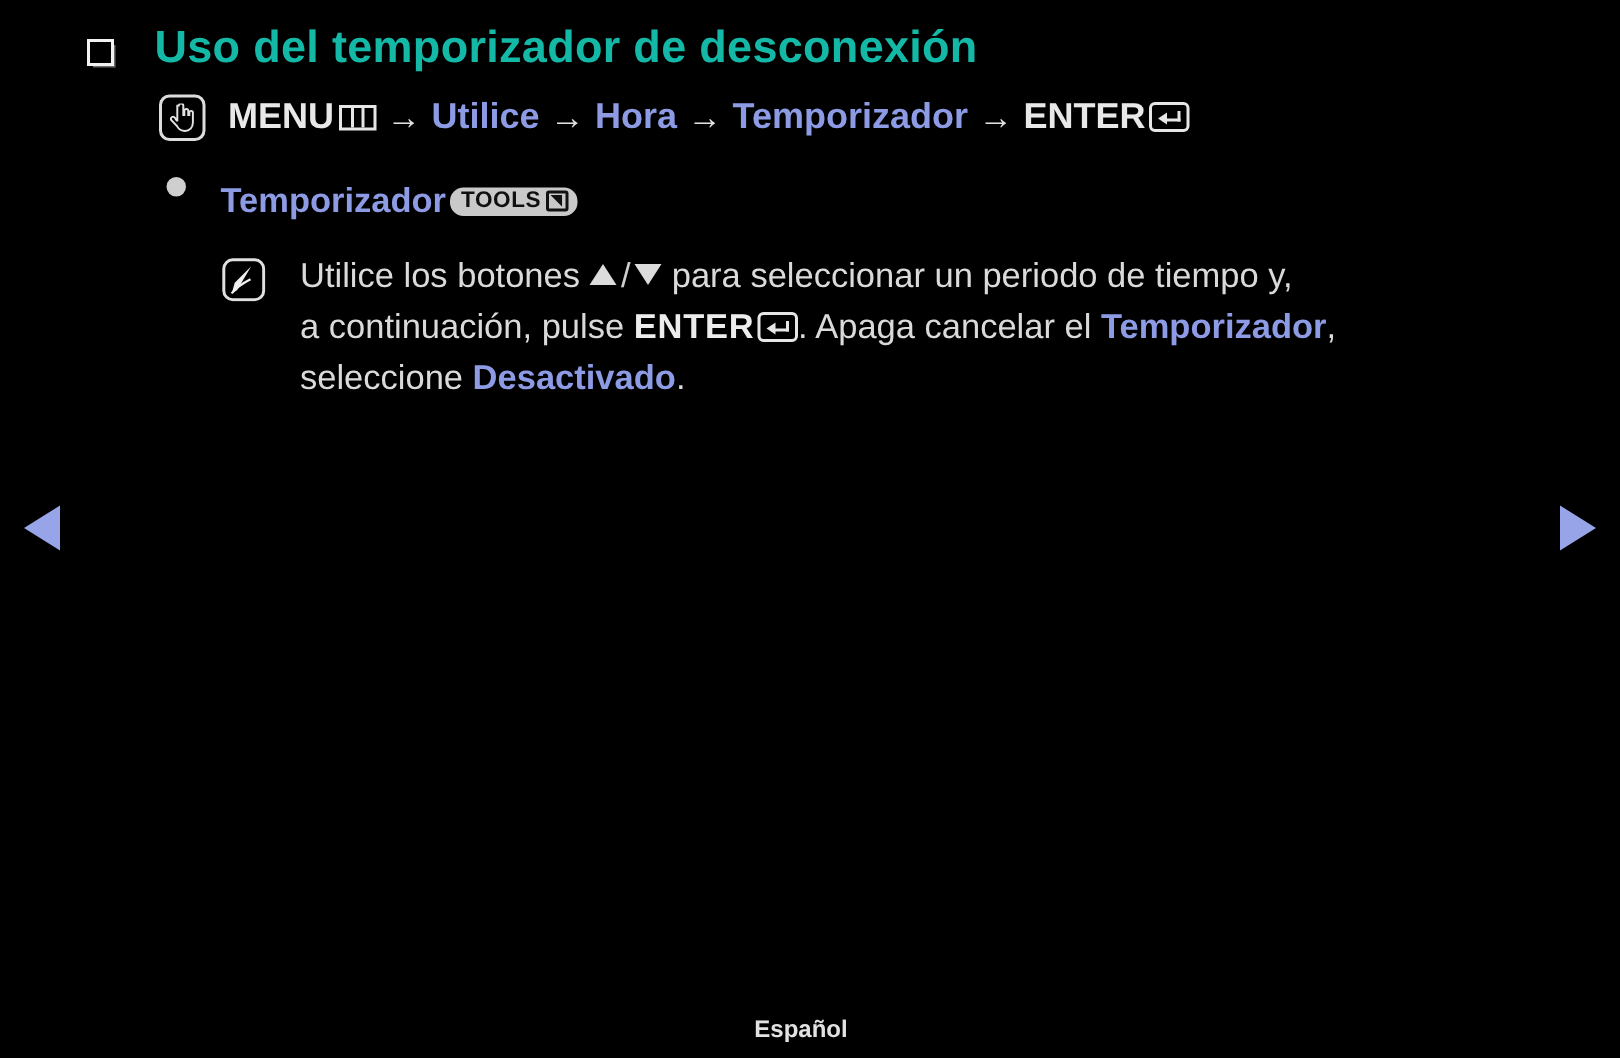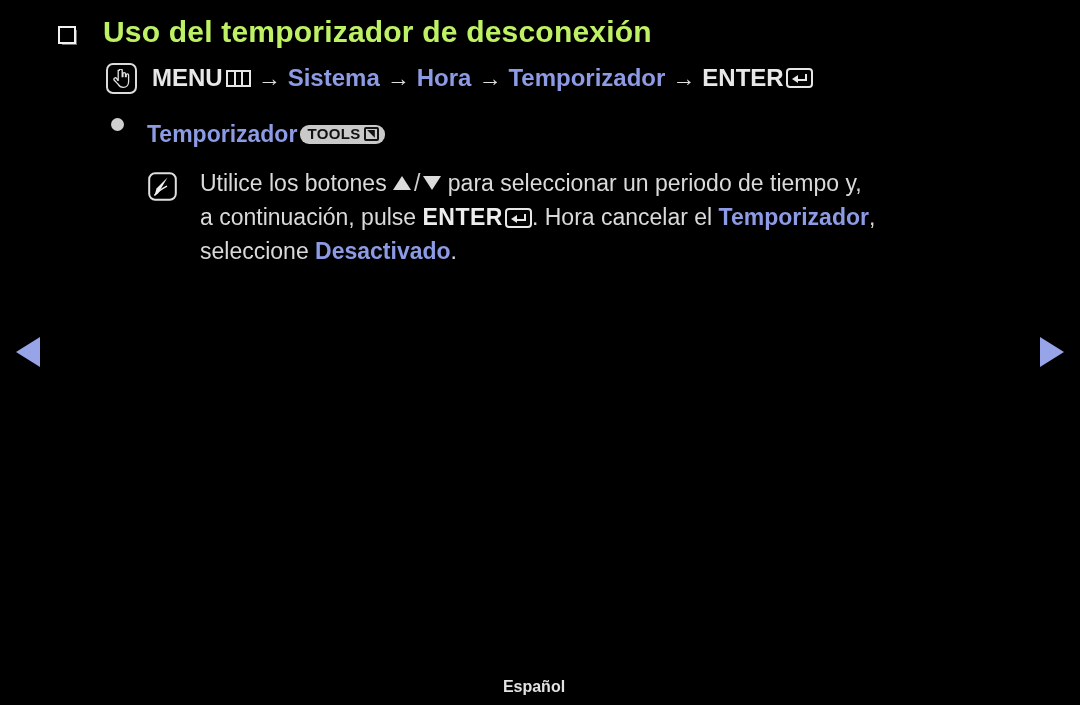--- a/index.html
+++ b/index.html
@@ -42,21 +42,21 @@
     position: absolute;
     left: 0; top: 0;
     width: 14px; height: 14px;
     border: 2px solid #f2f2f2;
     background: #000;
     z-index: 2;
   }
   .heading-text {
     font-size: 30px;
     font-weight: bold;
-    color: #bef264;
+    color: #14b8a6;
     line-height: 1.25;
     letter-spacing: 0.2px;
   }
 
   
   .menu-path {
     display: flex;
     align-items: center;
     padding: 12px 0 0 106px;
     font-size: 24px;
@@ -264,21 +264,21 @@
 
 <div class="menu-path">
   <span class="icon-box">
     <svg width="17" height="19" viewBox="0 0 17 19" aria-hidden="true">
       <path d="M6.2 1.4c0-.8.7-1.4 1.5-1.4s1.5.6 1.5 1.4v6.3h.7V4.9c0-.7.6-1.3 1.3-1.3s1.3.6 1.3 1.3v2.8h.7V6.1c0-.7.6-1.2 1.2-1.2s1.2.5 1.2 1.2v6.6c0 3.3-2.2 5.6-5.3 5.6-2.6 0-4.2-1.2-5.3-3.2L1.1 11c-.4-.8-.1-1.6.6-2 .7-.4 1.5-.1 1.9.5l1.2 1.9h.4V1.4z" fill="none" stroke="#e2e2e2" stroke-width="1.3"></path>
     </svg>
   </span>
   <span>MENU</span>
     <span class="menu-grid"></span>
   <span class="arrow">→</span>
-  <span class="seg-blue">Sistema</span>
+  <span class="seg-blue">Utilice</span>
   <span class="arrow">→</span>
   <span class="seg-blue">Hora</span>
   <span class="arrow">→</span>
   <span class="seg-blue">Temporizador</span>
   <span class="arrow">→</span>
   <span>ENTER</span>
     <span class="enter-key"></span>
 </div>
 
 <div class="bullet-block">
@@ -298,21 +298,21 @@
       <path d="M19.5 5.5 L8.5 16.5 L6.5 23.5 L10 21.5 Z" fill="#f0f0f0"></path>
       <path d="M6.4 23.6 C9 20.5 13.5 17 19 14.2" fill="none" stroke="#f0f0f0" stroke-width="1.5"></path>
       <path d="M15.5 6.3 L10.2 12.9" fill="none" stroke="#000" stroke-width="1.4"></path>
     </svg>
   </span>
   <div class="note-body">
     <span>Utilice los botones</span>
     <span class="tri-up"></span><span class="slash">/</span><span class="tri-down"></span>
     <span>para seleccionar un periodo de tiempo y,</span><br>
     <span>a continuación, pulse</span>
-    <span class="b-enter">ENTER</span><span class="enter-key"></span><span>. Hora cancelar el</span>
+    <span class="b-enter">ENTER</span><span class="enter-key"></span><span>. Apaga cancelar el</span>
     <span class="term-blue">Temporizador</span><span>,</span><br>
     <span>seleccione</span>
     <span class="term-blue">Desactivado</span><span>.</span>
   </div>
 </div>
 
 <div class="nav-prev"></div>
 <div class="nav-next"></div>
 
 <div class="footer">Español</div>

